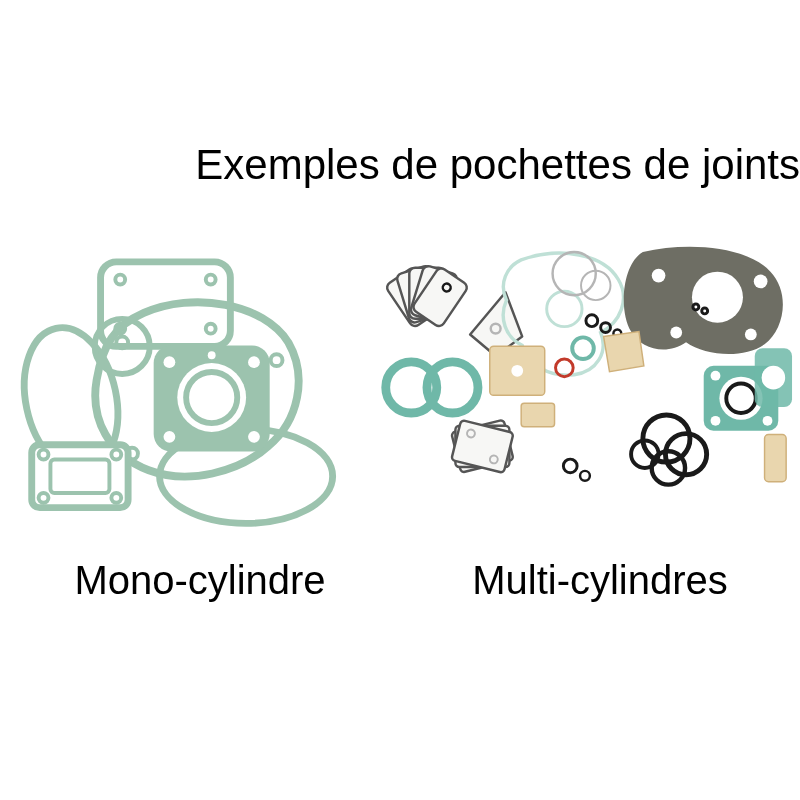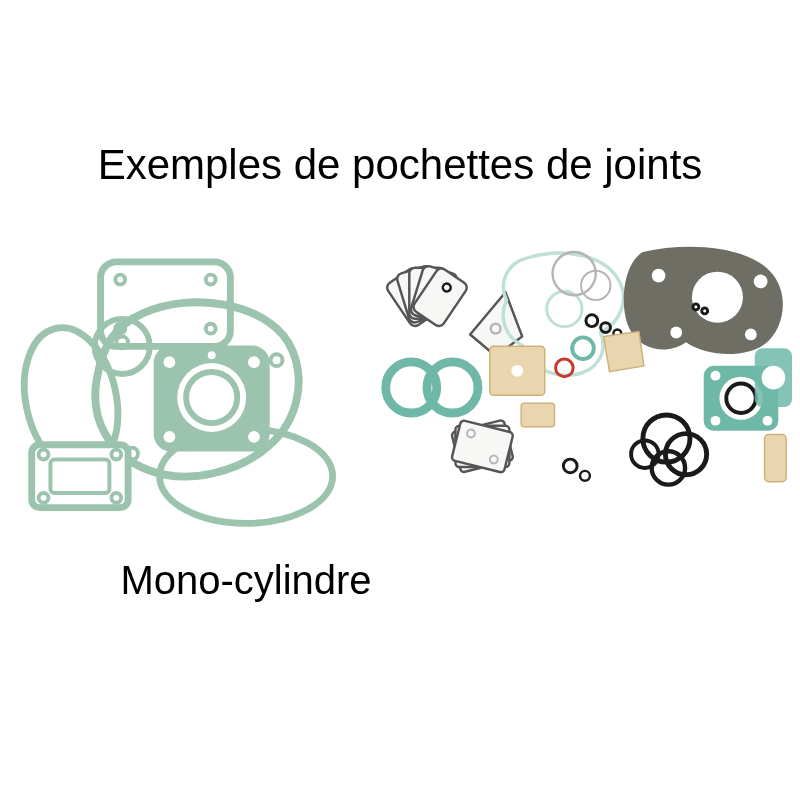--- a/index.html
+++ b/index.html
@@ -4,30 +4,30 @@
 <style>
   html,body { margin:0; padding:0; background:#fff; }
   .canvas {
     position:relative; width:800px; height:800px;
     background:var(--background,#ffffff);
     font-family:"Liberation Sans", sans-serif;
     overflow:hidden;
   }
   .title {
     position:absolute; top:140px; left:0; width:100%;
-    text-align:center; color:var(--title-text,#000);
+    text-align:right; color:var(--title-text,#000);
     font-size:42px; line-height:1.18; font-weight:400;
   }
   .title span { display:block; }
   .caption {
     position:absolute; top:558px; width:400px;
     text-align:center; color:var(--title-text,#000);
     font-size:40px; font-weight:400;
   }
-  .caption-left  { left:0;padding-left:46px; }
+  .caption-left  { left:0; }
   .caption-right { left:400px; }
   .fig { position:absolute; }
   .fig-left  { left:6px;   top:252px; width:374px; height:295px; }
   .fig-right { left:372px; top:238px; width:422px; height:295px; }
 
   
   .sg  { stroke:var(--gasket-green);      fill:none; stroke-linejoin:round; }
   .fg  { fill:var(--gasket-green);        stroke:none; }
   .st  { stroke:var(--gasket-teal);       fill:none; }
   .ft  { fill:var(--gasket-teal);         stroke:none; }
@@ -207,14 +207,15 @@
       <circle class="wh" cx="350" cy="140" r="5"></circle>
       <circle class="wh" cx="403" cy="140" r="5"></circle>
       <circle class="wh" cx="350" cy="186" r="5"></circle>
       <circle class="wh" cx="403" cy="186" r="5"></circle>
       <rect class="ft" x="390" y="112" width="38" height="60" rx="8" opacity="0.85"></rect>
       <circle class="wh" cx="409" cy="142" r="12"></circle>
     </g>
   </svg>
 
   <div class="caption caption-left">Mono-cylindre</div>
+  <div class="caption caption-right">Multi-cylindres</div>
 
 </div>
 
 </body></html>

